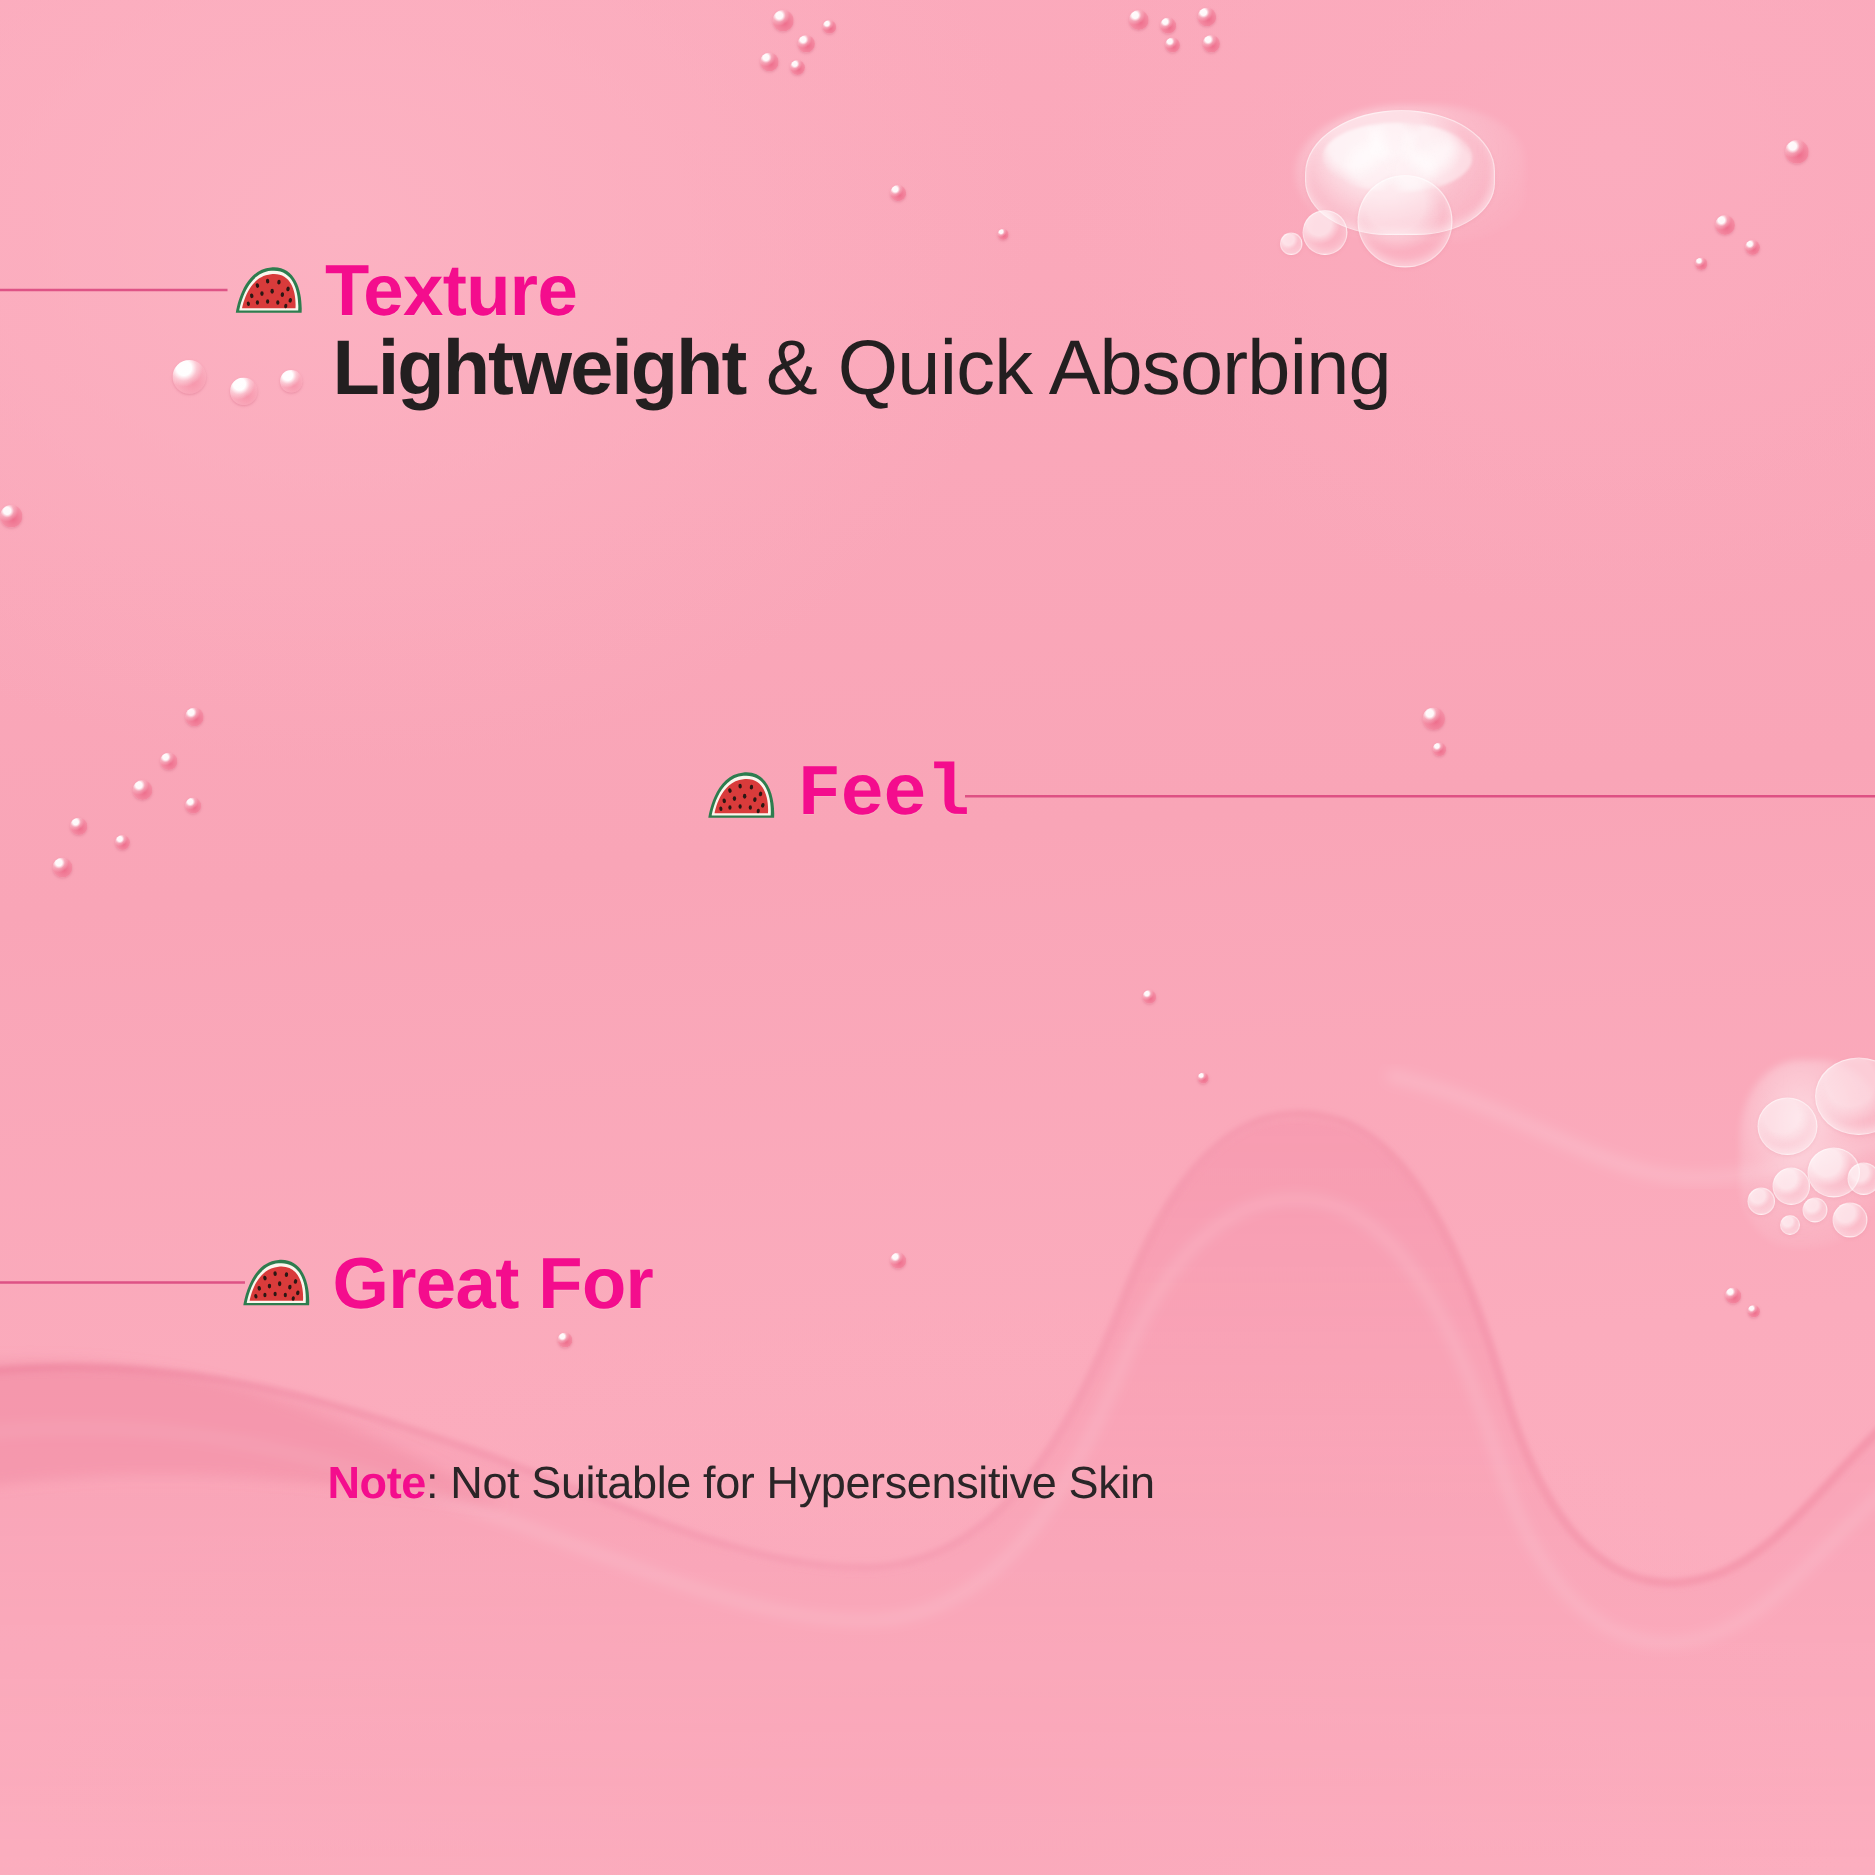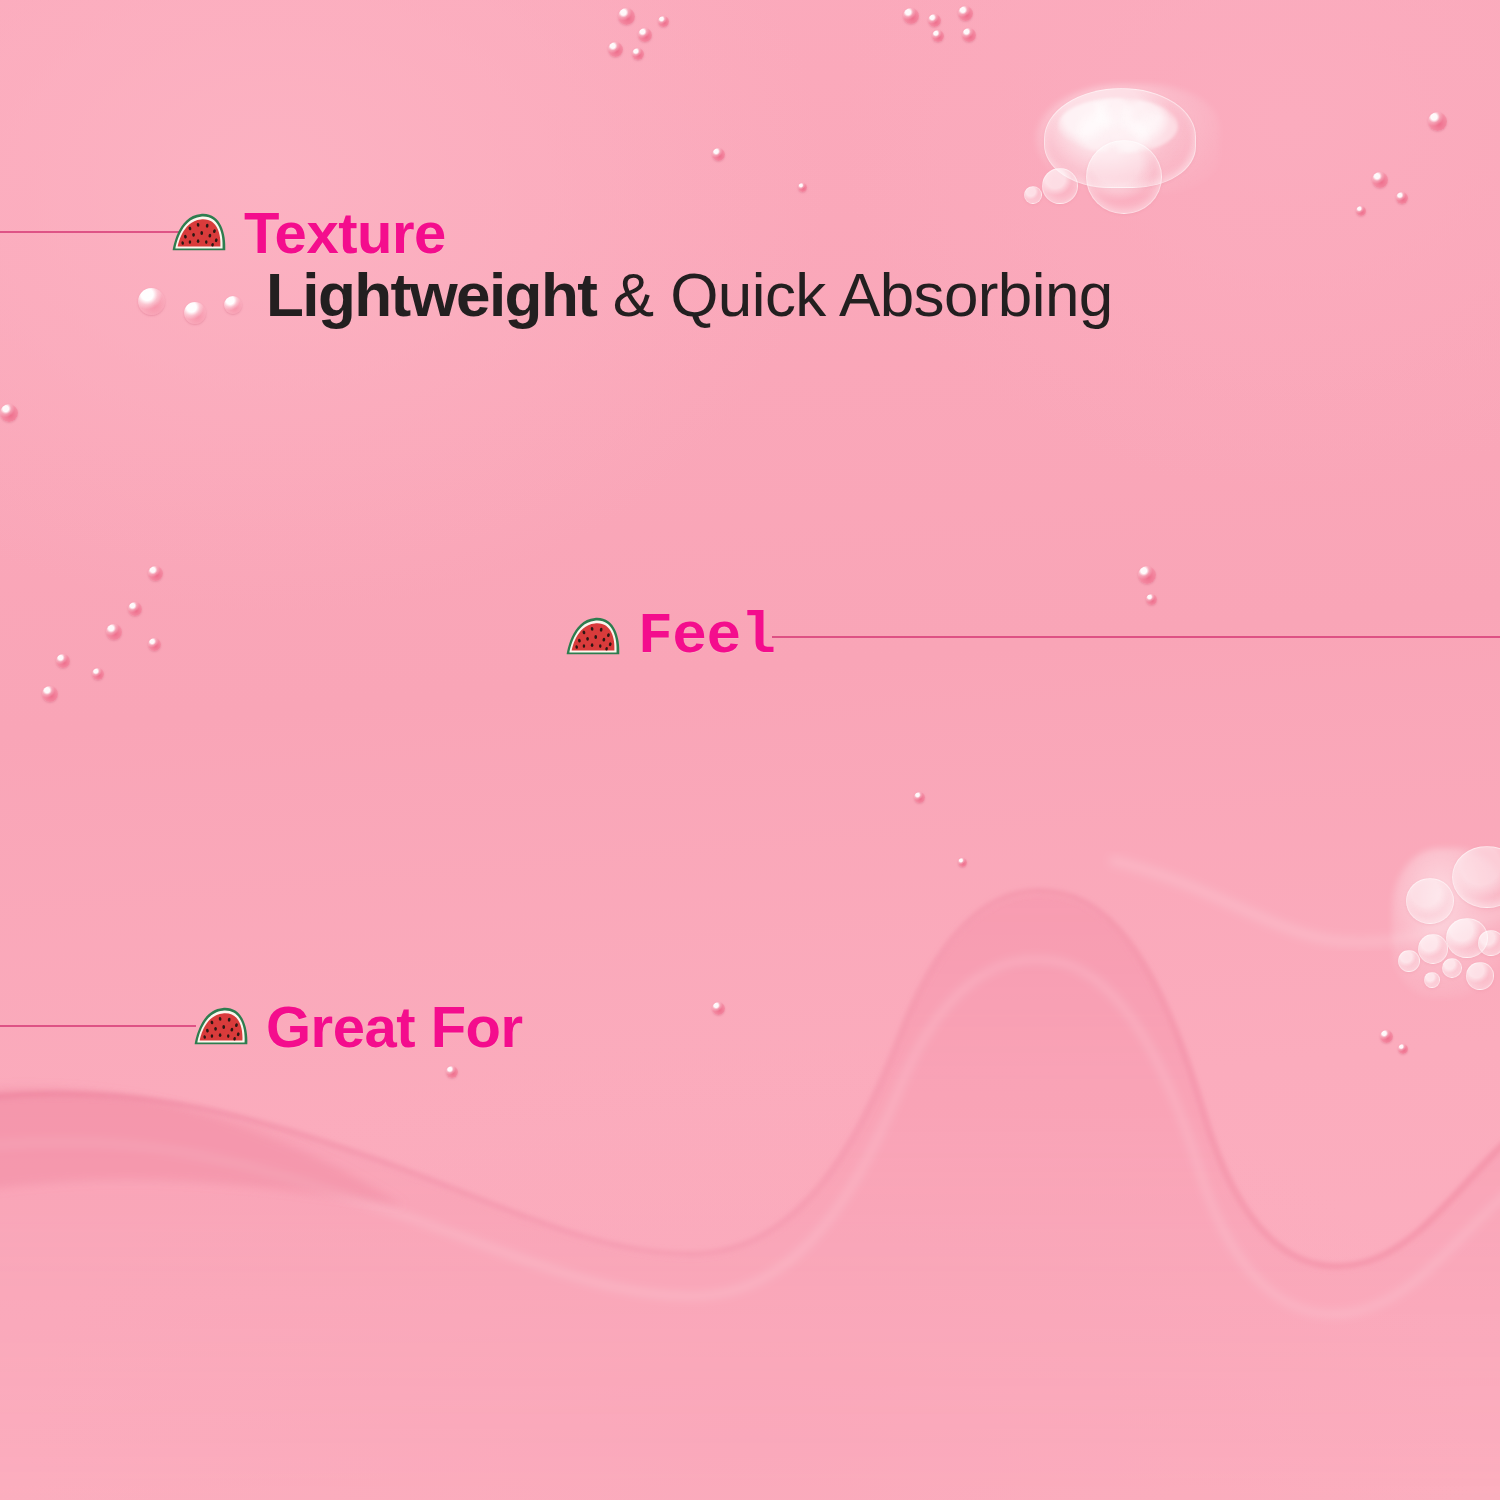--- a/index.html
+++ b/index.html
@@ -232,21 +232,21 @@
   <div class="drop" style="left:1146px; top:594px; width:11px; height:11px;"></div>
   <div class="drop" style="left:914px;  top:792px; width:11px; height:11px;"></div>
   <div class="drop" style="left:958px;  top:858px; width:9px;  height:9px;"></div>
   <div class="drop" style="left:712px;  top:1002px; width:13px; height:13px;"></div>
   <div class="drop" style="left:446px;  top:1066px; width:12px; height:12px;"></div>
   <div class="drop" style="left:1380px; top:1030px; width:13px; height:13px;"></div>
   <div class="drop" style="left:1398px; top:1044px; width:10px; height:10px;"></div>
 
   <div class="connector" style="left:-4px; top:231px; width:186px;"></div>
 
-  <div class="head-line" style="left:170px; top:204px;text-align:center;">
+  <div class="head-line" style="left:186px; top:204px;text-align:center;">
     <svg class="melon" viewBox="0 0 64 50">
       <path d="M3 44 C3 44 8 6 34 4 C56 2 62 26 61 44 Z" fill="#2E7D4F"></path>
       <path d="M6 42 C6 42 11 9 34 7 C54 5 59 26 58 42 Z" fill="#FBF6EE"></path>
       <path d="M8.5 40 C8.5 40 13 12 34 10 C52 8 56.5 26 55.6 40 Z" fill="#D93B3B"></path>
       <path d="M8.5 40 C8.5 40 13 12 34 10 C52 8 56.5 26 55.6 40 Z" fill="url(#melonShade)" opacity="0"></path>
       <g fill="#2B1713">
         <ellipse cx="22" cy="20" rx="1.5" ry="2.1" transform="rotate(-16 22 20)"></ellipse>
         <ellipse cx="31" cy="16" rx="1.5" ry="2.1" transform="rotate(-6 31 16)"></ellipse>
         <ellipse cx="41" cy="17" rx="1.5" ry="2.1" transform="rotate(8 41 17)"></ellipse>
         <ellipse cx="49" cy="23" rx="1.5" ry="2.1" transform="rotate(16 49 23)"></ellipse>
@@ -318,14 +318,17 @@
         <ellipse cx="22" cy="35" rx="1.4" ry="2"></ellipse>
         <ellipse cx="31" cy="34" rx="1.4" ry="2"></ellipse>
         <ellipse cx="40" cy="35" rx="1.4" ry="2"></ellipse>
         <ellipse cx="47" cy="38" rx="1.4" ry="2" transform="rotate(10 47 38)"></ellipse>
       </g>
     </svg>
     <span class="kicker">Great For</span>
   </div>
 
 
+  <div class="note" style="left:262px; top:1168px;">
+    <b>Note</b><span>: Not Suitable for Hypersensitive Skin</span>
+  </div>
 
 </div>
 
 </body></html>

